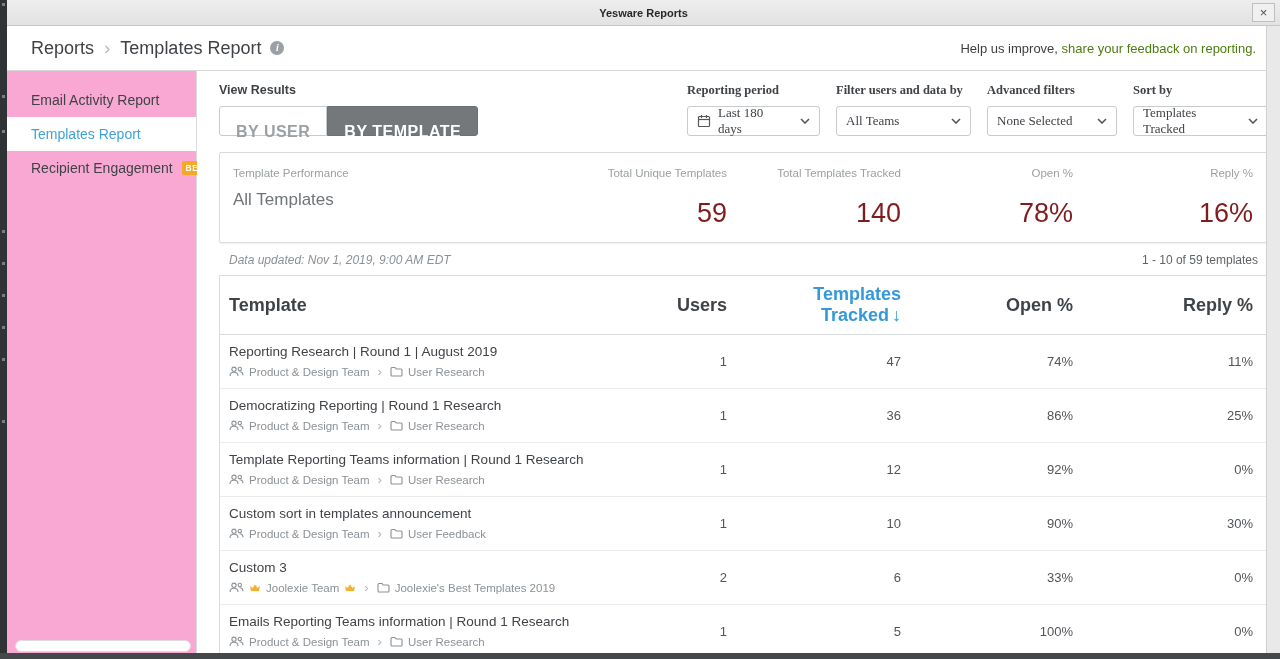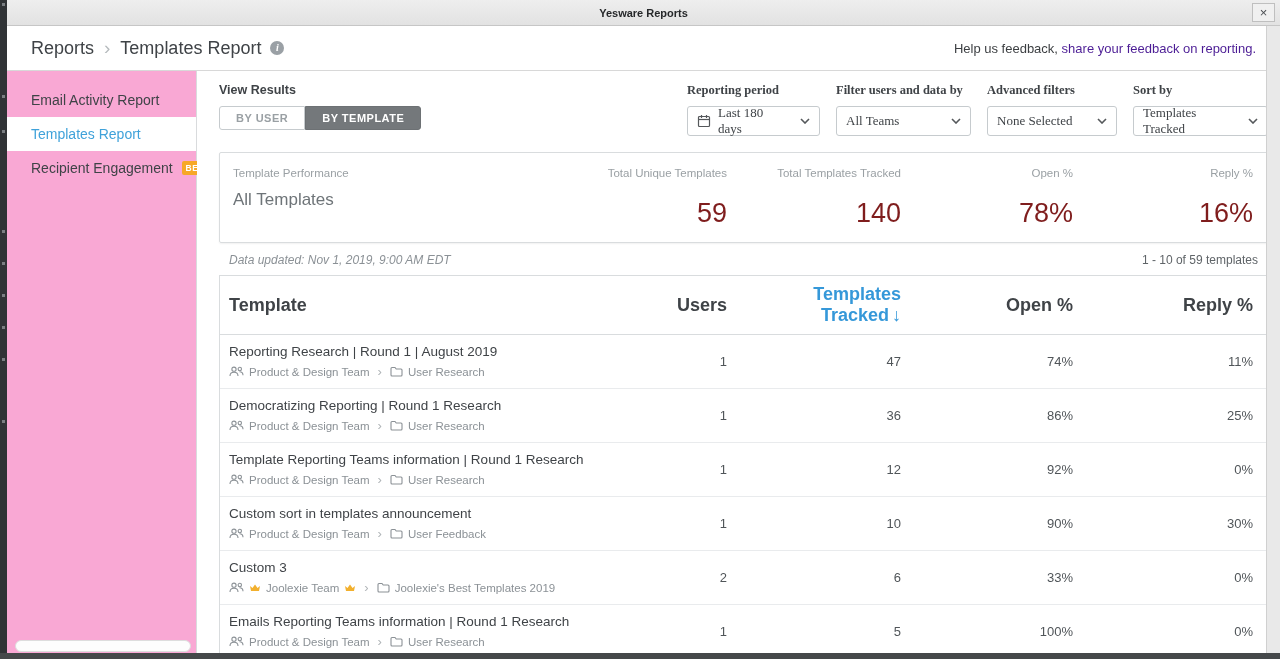--- a/index.html
+++ b/index.html
@@ -20,42 +20,42 @@
 
   
   .pagehead { height:45px; background:#fff; border-bottom:1px solid #d8d8d8;
     display:flex; align-items:center; padding:0 24px 0 24px; }
   .crumb { font-size:18px; color:#3f4347; font-weight:500; }
   .crumb-sep { color:#b6bbbe; font-size:19px; margin:0 10px; font-weight:400; }
   .info-dot { display:inline-block; width:14px; height:14px; border-radius:50%; background:#9aa0a5; color:#fff;
     font-size:10px; font-weight:700; text-align:center; line-height:14px; margin-left:9px;
     font-family:"Liberation Serif","DejaVu Serif",serif; font-style:italic; vertical-align:2px; }
   .head-right { margin-left:auto; font-size:13px; color:#3c3f42; }
-  .head-right a { color:#4c1d95; text-decoration:none; }
+  .head-right a { color:#4d7c0f; text-decoration:none; }
 
   
   .body-wrap { display:flex; height:588px; }
   .sidebar { position:relative; width:190px; background:#f9a8d4; border-right:1px solid #d9dbdd;
     padding-top:12px; flex:none; }
   .side-item { padding:9px 10px 9px 24px; font-size:14px; color:#3f4347; cursor:pointer; white-space:nowrap; }
   .side-item.active { background:#fff; color:#3fa2da; }
   .beta { display:inline-block; background:#f7a827; color:#fff; font-size:8.5px; font-weight:700;
     letter-spacing:.5px; border-radius:2px; padding:2px 4px; vertical-align:2px; margin-left:5px; }
   .side-thumb { position:absolute; left:8px; bottom:7px; width:176px; height:12px; background:#fdfdfd;
     border:1px solid #dddddd; border-radius:7px; }
 
   .main { flex:1; background:#fff; padding:12px 12px 0 22px; position:relative; }
   .gutter { position:absolute; right:0; top:26px; width:14px; height:633px; background:#e9e9e9;
     border-left:1px solid #d0d0d0; }
 
   
   .controls { display:flex; align-items:flex-start;justify-content:flex-end; }
   .ctl-label { font-size:12.5px; font-weight:700; color:#3f4347; margin-bottom:9px; }
   .toggle { display:flex; margin-top:1px; }
-  .tbtn { height:24px; padding:0 16px; font-size:11px; font-weight:700; letter-spacing:.5px;
+  .tbtn { height:24px; padding:14px 16px; font-size:16px; font-weight:700; letter-spacing:.5px;
     line-height:22px; cursor:pointer; }
   .tbtn.off { background:#fff; border:1px solid #c6cbce; color:#9aa0a4; border-radius:3px 0 0 3px; }
   .tbtn.on { background:#74787b; border:1px solid #6d7174; color:#fff; border-radius:0 3px 3px 0; }
   .filters { margin-left:auto; display:flex; gap:16px;font-family:Liberation Serif, serif; }
   .fgroup .ctl-label { margin-bottom:8px; }
   .dropdown { height:30px; border:1px solid #c6cbce; border-radius:3px; background:#fff;
     display:flex; align-items:center; padding:0 9px; font-size:13px; color:#3f4347; cursor:pointer; }
   .dropdown .cal { margin-right:7px; display:flex; }
   .dropdown .chev { margin-left:auto; padding-left:14px; display:flex; }
   .dd-rp { width:133px; } .dd-teams { width:135px; } .dd-adv { width:130px; } .dd-sort { width:135px; }
@@ -113,21 +113,21 @@
       <span>×</span>
     </div>
   </div>
 
   <div class="pagehead">
     <span class="crumb">Reports</span>
     <span class="crumb-sep">›</span>
     <span class="crumb">Templates Report</span>
     <span class="info-dot">i</span>
     <span class="head-right">
-      <span>Help us feedback,</span>
+      <span>Help us improve,</span>
       <a href="#">share your feedback on reporting.</a>
     </span>
   </div>
 
   <div class="body-wrap">
     <div class="sidebar">
       <div class="side-item">Email Activity Report</div>
       <div class="side-item active">Templates Report</div>
       <div class="side-item">
         <span>Recipient Engagement</span>

